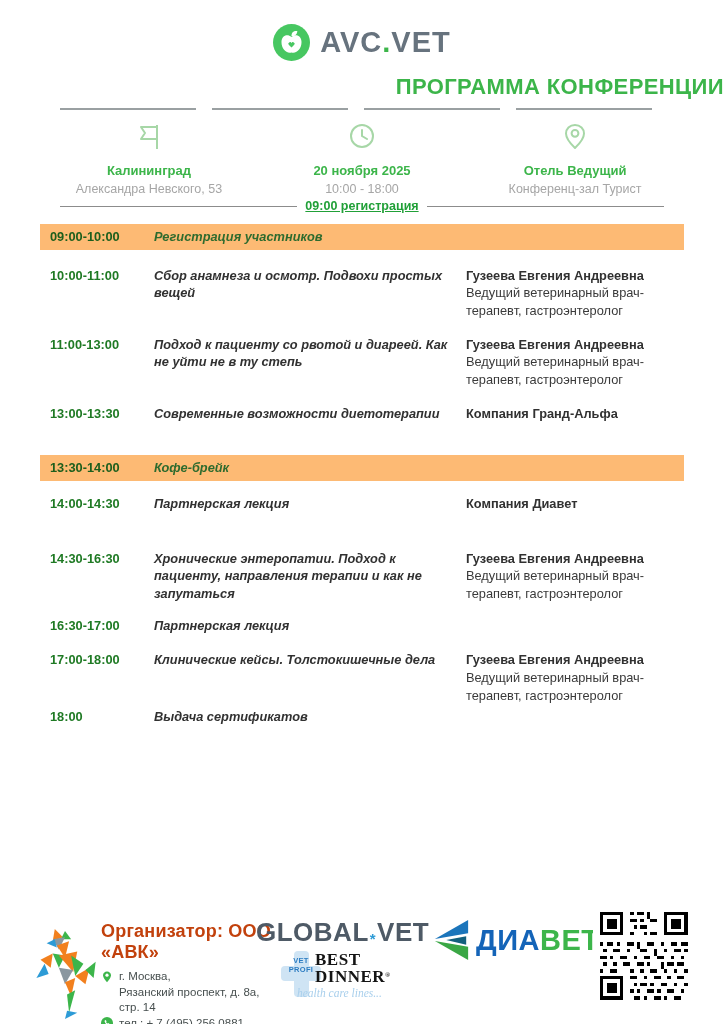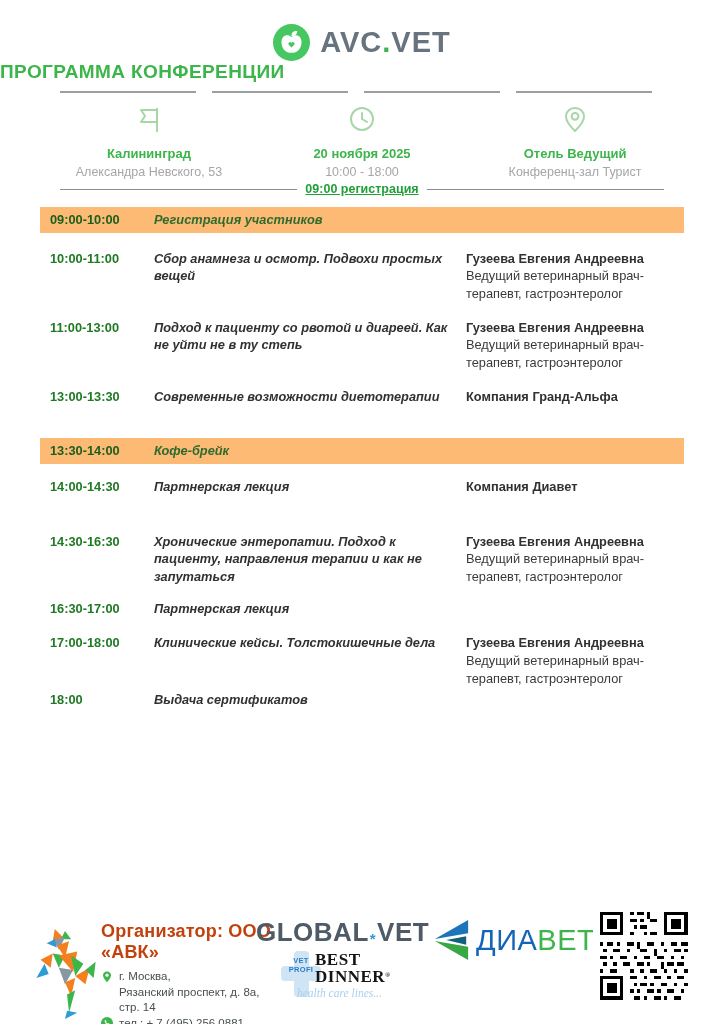--- a/index.html
+++ b/index.html
@@ -8,21 +8,21 @@
     font-family:"Liberation Sans","DejaVu Sans",sans-serif;
     background:#ffffff; color:#333; position:relative; overflow:hidden;
   }
   .page { position:absolute; inset:0; }
 
   
   .brand-row { display:flex; justify-content:center; align-items:center; gap:10px; padding-top:24px; }
   .brand-badge { width:37px; height:37px; flex:0 0 auto; }
   .brand-text { font-size:29px; font-weight:bold; color:#67737e; letter-spacing:1px; }
   .brand-text .dot { color:#3cb54a; }
-  .doc-title { text-align:left; color:#3cb54a; font-weight:bold; font-size:19px; letter-spacing:.4px; }
+  .doc-title { text-align:right; color:#3cb54a; font-weight:bold; font-size:22px; letter-spacing:.4px; margin-top:13px; }
 
   
   .info { margin:0 44px; }
   .topline { height:2px; margin:8px 16px 0;
     background:repeating-linear-gradient(90deg,#9aa0a2 0 136px, transparent 136px 152px); }
   .info-cols { display:flex; text-align:center; padding-top:9px; }
   .info-col { width:33%; }
   .info-col.mid { width:34%; }
   .info-icon { display:inline-block; width:34px; height:34px; }
   .info-title { color:#3cb54a; font-weight:bold; font-size:13px; margin-top:6px; }
@@ -66,21 +66,21 @@
     font-size:7.5px; font-weight:bold; color:#2d7dc2; line-height:8.5px; letter-spacing:.3px; }
   .bd-text { position:absolute; left:34px; top:0; font-family:"Liberation Serif","DejaVu Serif",serif;
     font-weight:bold; color:#141414; font-size:17px; line-height:17px; letter-spacing:.5px; white-space:nowrap; }
   .bd-text .reg { font-size:7px; vertical-align:top; position:relative; top:-1px; }
   .bd-tagline { position:absolute; left:16px; top:36px; width:120px;
     font-family:"Liberation Serif","DejaVu Serif",serif; font-style:italic;
     color:#a8cfec; font-size:11.5px; white-space:nowrap; }
 
   .diavet { position:absolute; left:432px; top:16px; display:flex; align-items:center; gap:6px; }
   .diavet-icon { width:38px; height:42px; }
-  .diavet-text { font-size:29px; font-weight:400; letter-spacing:.5px; white-space:nowrap; }
+  .diavet-text { font-size:29px; font-weight:700; letter-spacing:.5px; white-space:nowrap; }
   .diavet-text .b1 { color:#1464b8; }
   .diavet-text .b2 { color:#3cb54a; }
 
   .qr { position:absolute; left:593px; top:2px; width:98px; height:98px; }
 </style>
 </head>
 <body>
 
 <div class="page">
 

